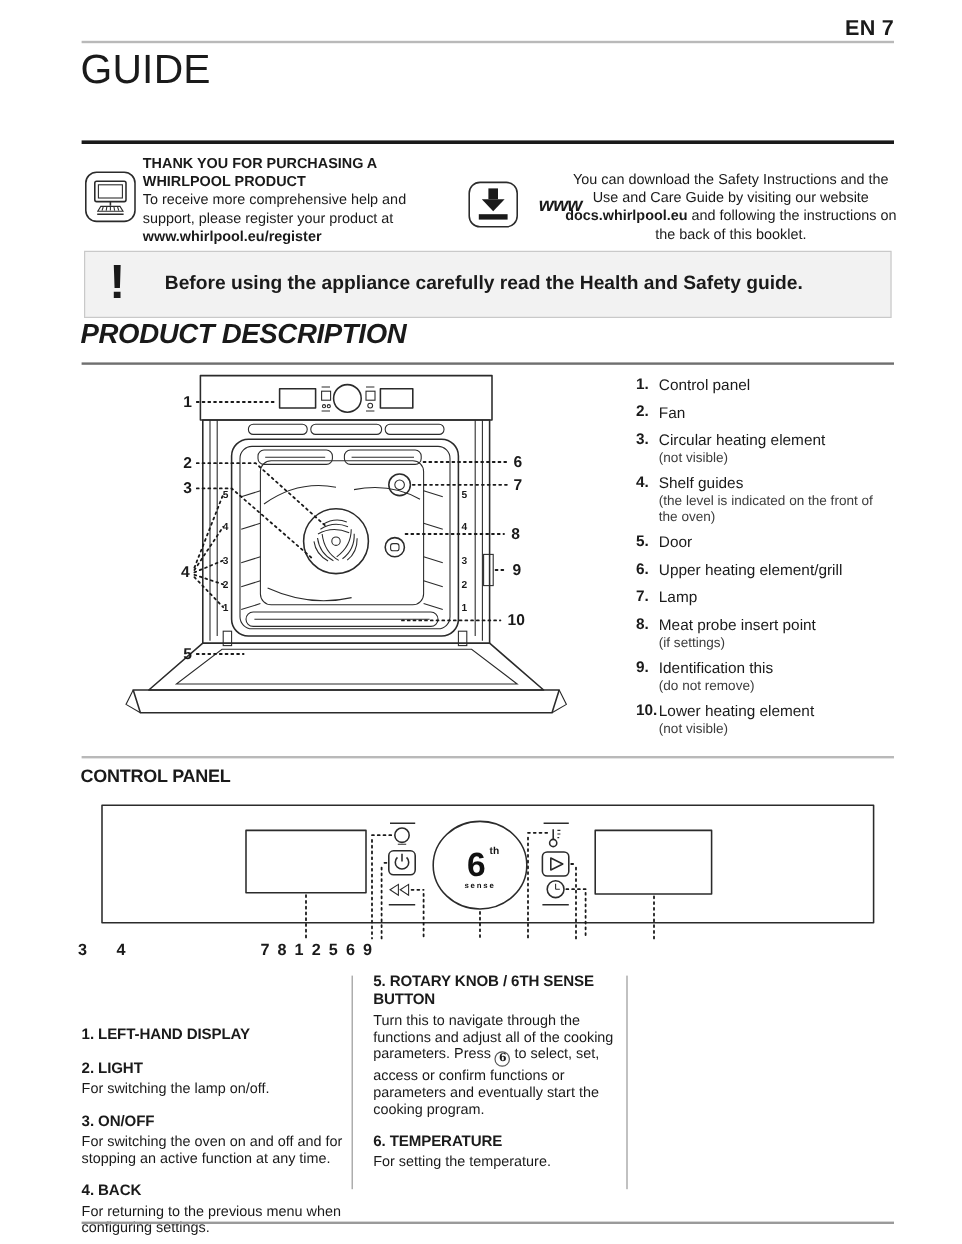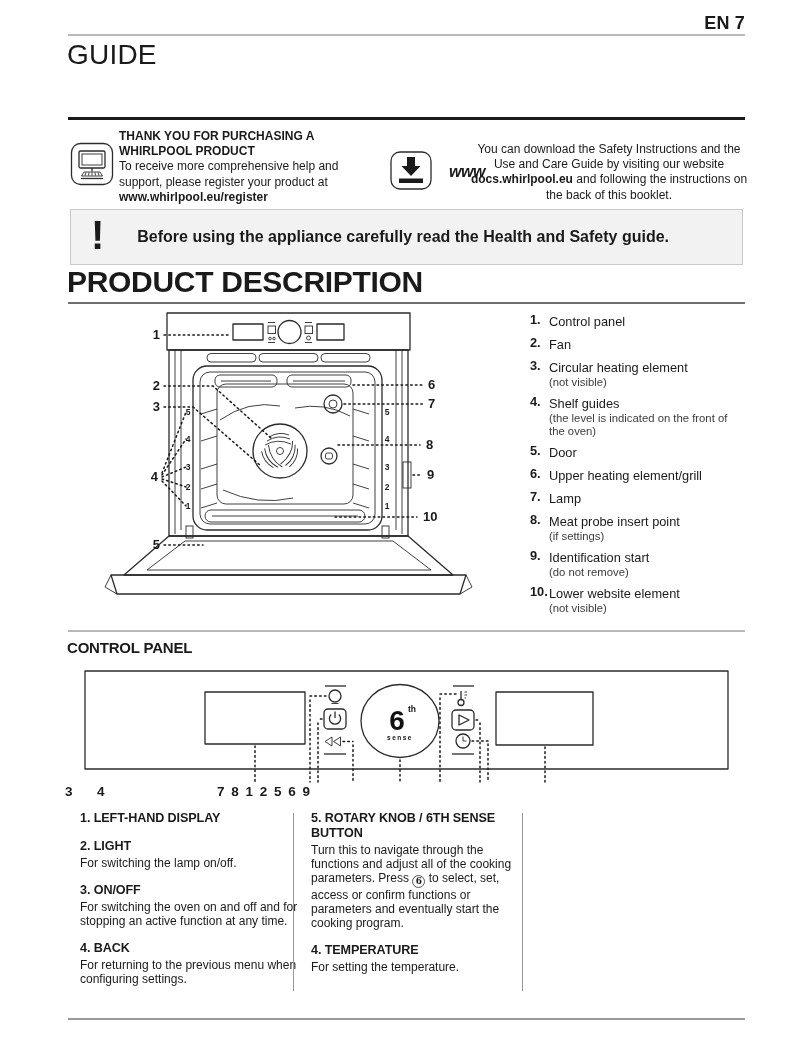--- a/index.html
+++ b/index.html
@@ -16,62 +16,62 @@
   .rule { background:#b9b9b9; height:2px; left:68px; width:677px; }
   .rule-top { top:34px; }
   .rule-title { top:117px; height:3px; background:#1a1a1a; }
   .rule-pd { top:302px; background:#6f6f6f; }
   .rule-cp { top:630px; }
   .rule-bottom { top:1018px; background:#9a9a9a; }
 
   
   .title { left:67px; top:40px; line-height:1.08; }
   .title .t1 { font-size:34px; font-weight:800; letter-spacing:-.5px; }
-  .title .t2 { font-size:28px; font-weight:400; letter-spacing:.2px; }
+  .title .t2 { font-size:34px; font-weight:400; letter-spacing:.2px; }
 
   
   .intro-text { font-size:12px; line-height:1.27; }
   .intro-left { left:119px; top:129px; width:236px; }
   .intro-right { left:469px; top:142px; width:280px;text-align:center; }
   .b { font-weight:bold; }
   .reg-icon { left:69px; top:141px; }
   .dl-icon { left:388px; top:149px; display:flex; align-items:center;gap:12px; }
   .dl-www { font-size:16px; font-weight:bold; font-style:italic; margin-left:-3px; letter-spacing:-.5px; }
 
   
   .warning { left:70px; top:209px; width:673px; height:56px;
     background:#f2f2f2; border:1px solid #c9c9c9;
     display:flex; align-items:center; }
   .warn-mark { font-size:40px; font-weight:900; margin:0 0 4px 20px; line-height:1;
     font-family:"Liberation Sans", sans-serif; }
   .warn-text { flex:1; text-align:center; font-weight:bold; font-size:16px; padding-right:40px; }
 
   
-  .pd-heading { left:67px; top:265px; font-size:30px; font-weight:800; letter-spacing:-.3px; }
+  .pd-heading { left:67px; top:265px; font-size:23px; font-weight:800; letter-spacing:-.3px;font-style:italic; }
   .pd-list { left:530px; top:312px; width:216px; }
   .pd-item { position:relative; padding-left:19px; margin-bottom:5px; }
   .pd-item .num { position:absolute; left:0; font-weight:bold; font-size:12.8px; }
   .pd-item .lbl { font-size:12.8px; line-height:1.2; }
   .pd-item .note { font-size:11.3px; line-height:1.16; color:#3c3c3c; }
   .pd-item .note:empty { display:none; }
 
   
   .cp-heading { left:67px; top:639px; font-size:15px; font-weight:800; letter-spacing:-.2px; }
 
   
   svg text { font-family:"Liberation Sans", sans-serif; }
   .ln { stroke:#2b2b2b; fill:none; stroke-width:1.3; stroke-linejoin:round; }
   .ln-thin { stroke:#2b2b2b; fill:none; stroke-width:.9; }
   .dot { stroke:#1a1a1a; stroke-dasharray:1.6 3.2; stroke-width:1.5; fill:none; stroke-linecap:round; }
   .callout { font-size:13px; font-weight:bold; fill:#1a1a1a; }
   .shelfnum { font-size:8.5px; font-weight:bold; fill:#1a1a1a; }
 
   
   .col { top:811px; font-size:12px; line-height:1.18; }
-  .col1 { left:80px; width:221px; }
+  .col1 { left:68px; width:221px;margin-top:44px; }
   .col2 { left:311px; width:214px; }
   .col3 { left:532px; width:214px; }
   .col h4 { font-size:12.6px; font-weight:800; margin-top:13px; letter-spacing:-.1px; }
   .col h4:first-child { margin-top:0; }
   .col p { margin-top:2px; }
   .divider { top:813px; width:1px; height:178px; background:#999; }
   .div1 { left:293px; } .div2 { left:522px; }
   .sense-inline { display:inline-flex; align-items:center; justify-content:center;
     width:13px; height:13px; border:1px solid #555; border-radius:50%;
     font-size:9px; font-weight:bold; vertical-align:-2px; font-family:"DejaVu Serif", serif; }
@@ -283,22 +283,22 @@
 
   <div class="abs pd-list">
     <div class="pd-item"><span class="num">1.</span><span class="lbl">Control panel</span></div>
     <div class="pd-item"><span class="num">2.</span><span class="lbl">Fan</span></div>
     <div class="pd-item"><span class="num">3.</span><span class="lbl">Circular heating element</span><div class="note">(not visible)</div></div>
     <div class="pd-item"><span class="num">4.</span><span class="lbl">Shelf guides</span><div class="note">(the level is indicated on the front of the oven)</div></div>
     <div class="pd-item"><span class="num">5.</span><span class="lbl">Door</span></div>
     <div class="pd-item"><span class="num">6.</span><span class="lbl">Upper heating element/grill</span></div>
     <div class="pd-item"><span class="num">7.</span><span class="lbl">Lamp</span></div>
     <div class="pd-item"><span class="num">8.</span><span class="lbl">Meat probe insert point</span><div class="note">(if settings)</div></div>
-    <div class="pd-item"><span class="num">9.</span><span class="lbl">Identification start</span><div class="note">(do not remove)</div></div>
-    <div class="pd-item"><span class="num">10.</span><span class="lbl">Lower website element</span><div class="note">(not visible)</div></div>
+    <div class="pd-item"><span class="num">9.</span><span class="lbl">Identification this</span><div class="note">(do not remove)</div></div>
+    <div class="pd-item"><span class="num">10.</span><span class="lbl">Lower heating element</span><div class="note">(not visible)</div></div>
   </div>
 
   <div class="abs rule rule-cp"></div>
   <div class="abs cp-heading">CONTROL PANEL</div>
 
   <svg class="abs" style="left:60px;top:664px;" width="682" height="136" viewBox="0 0 682 136">
     <rect x="25" y="7" width="643" height="98" class="ln"></rect>
     <rect x="145" y="28" width="100" height="52" class="ln" stroke-width="1.8"></rect>
     <rect x="436" y="28" width="97" height="53" class="ln" stroke-width="1.8"></rect>
 
@@ -377,21 +377,21 @@
 
   <div class="abs divider div1"></div>
 
   <div class="abs col col2">
     <h4>5. ROTARY KNOB / 6TH SENSE BUTTON</h4>
     <p>
       <span>Turn this to navigate through the functions and adjust all of the cooking parameters. Press</span>
       <span class="sense-inline">6</span>
       <span>to select, set, access or confirm functions or parameters and eventually start the cooking program.</span>
     </p>
-    <h4>4. TEMPERATURE</h4>
+    <h4>6. TEMPERATURE</h4>
     <p>For setting the temperature.</p>
   </div>
 
   <div class="abs divider div2"></div>
 
 
   <div class="abs rule rule-bottom"></div>
 </div>
 
 </body></html>

